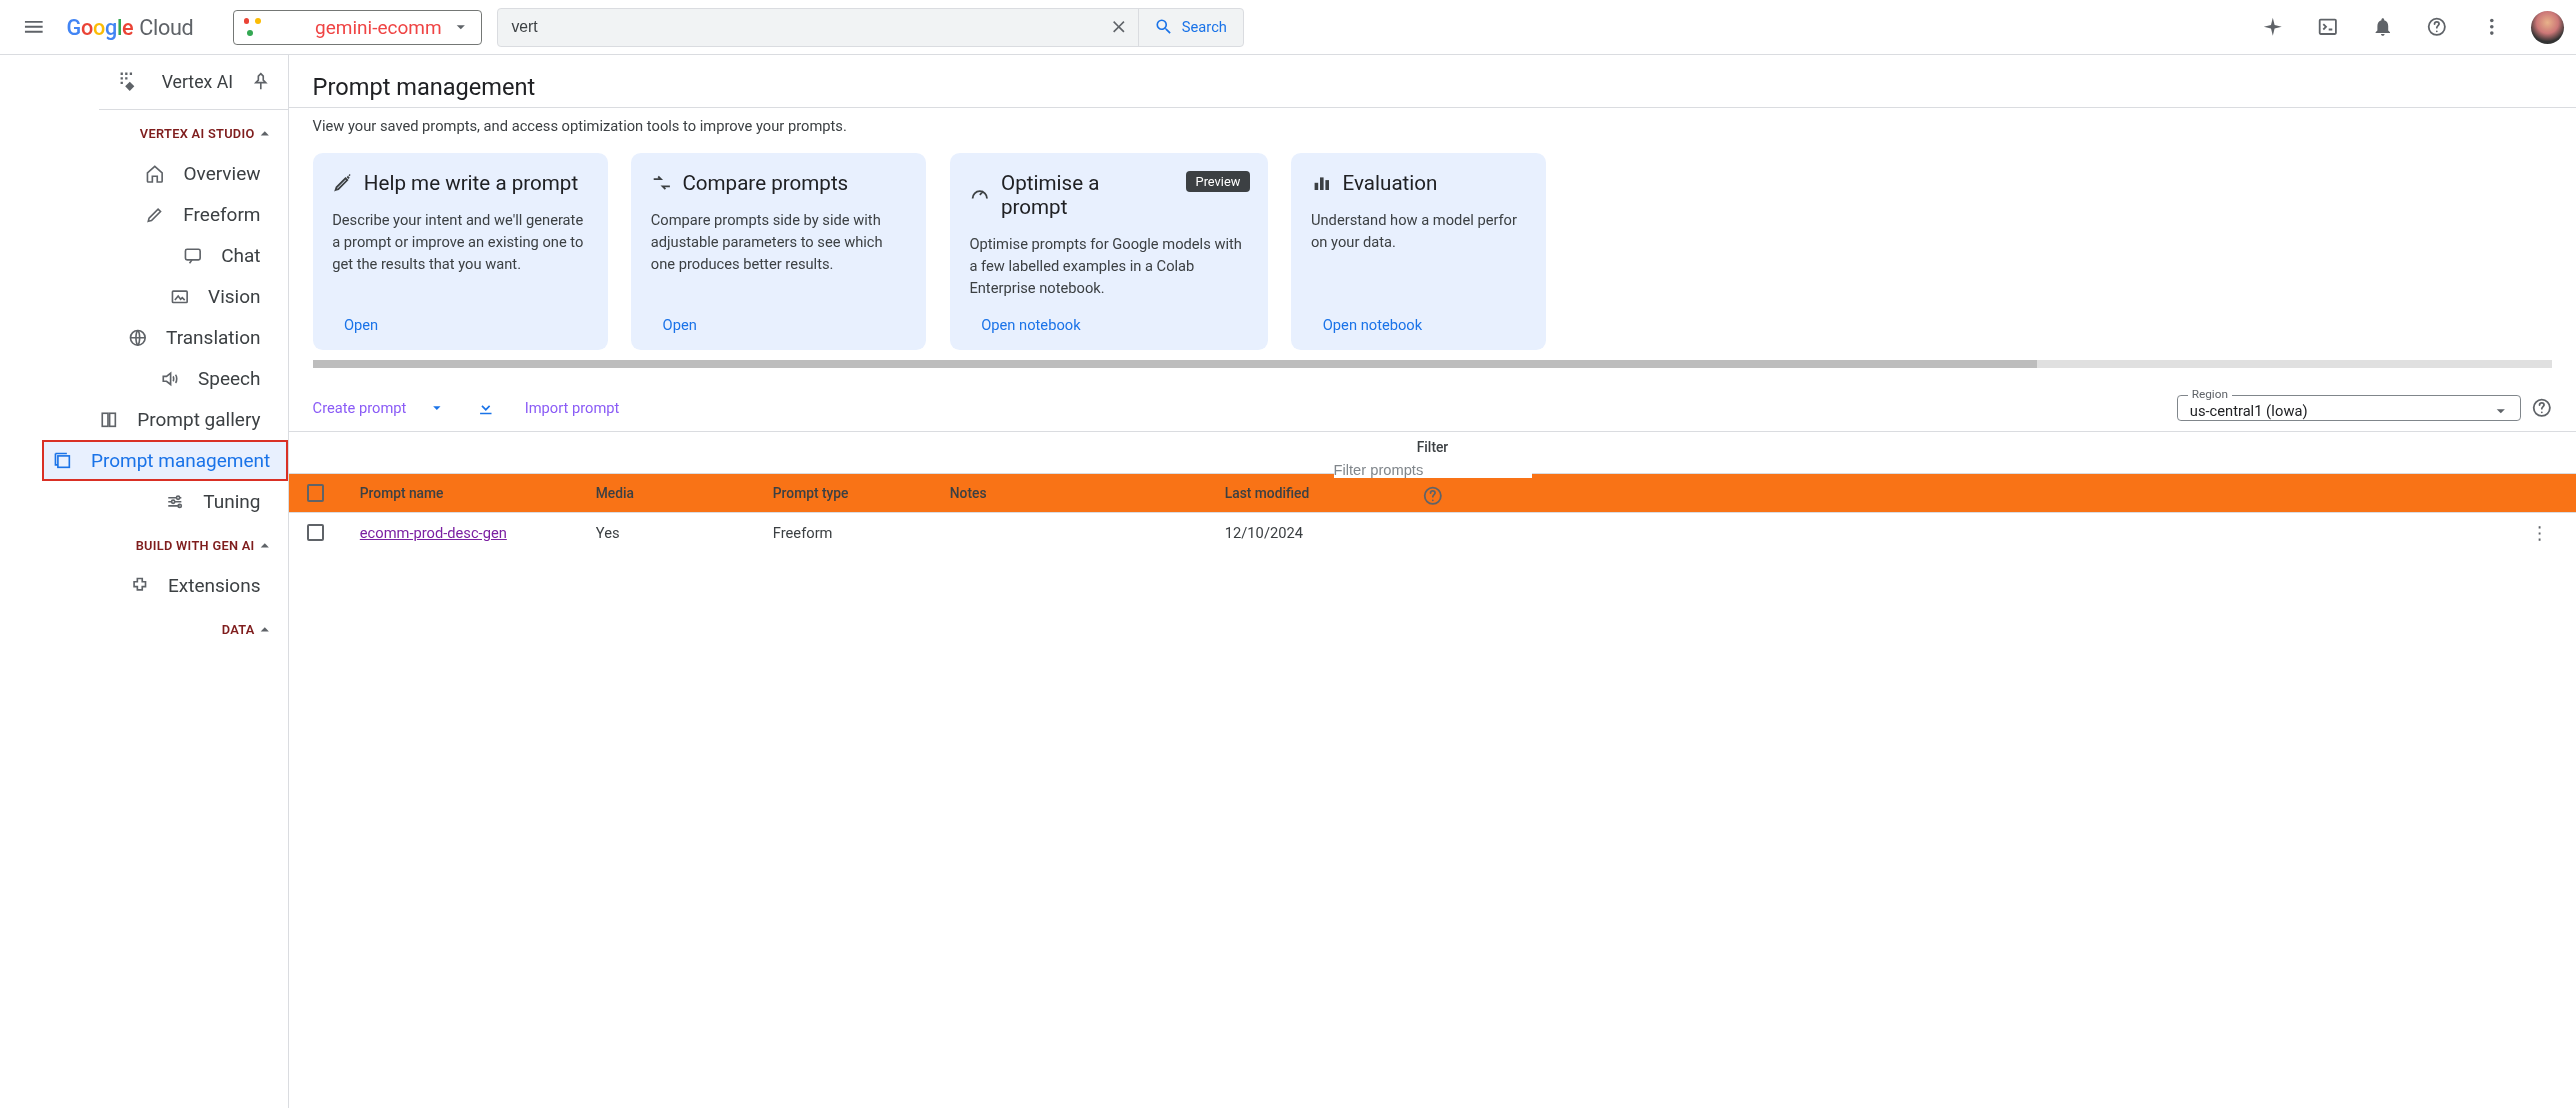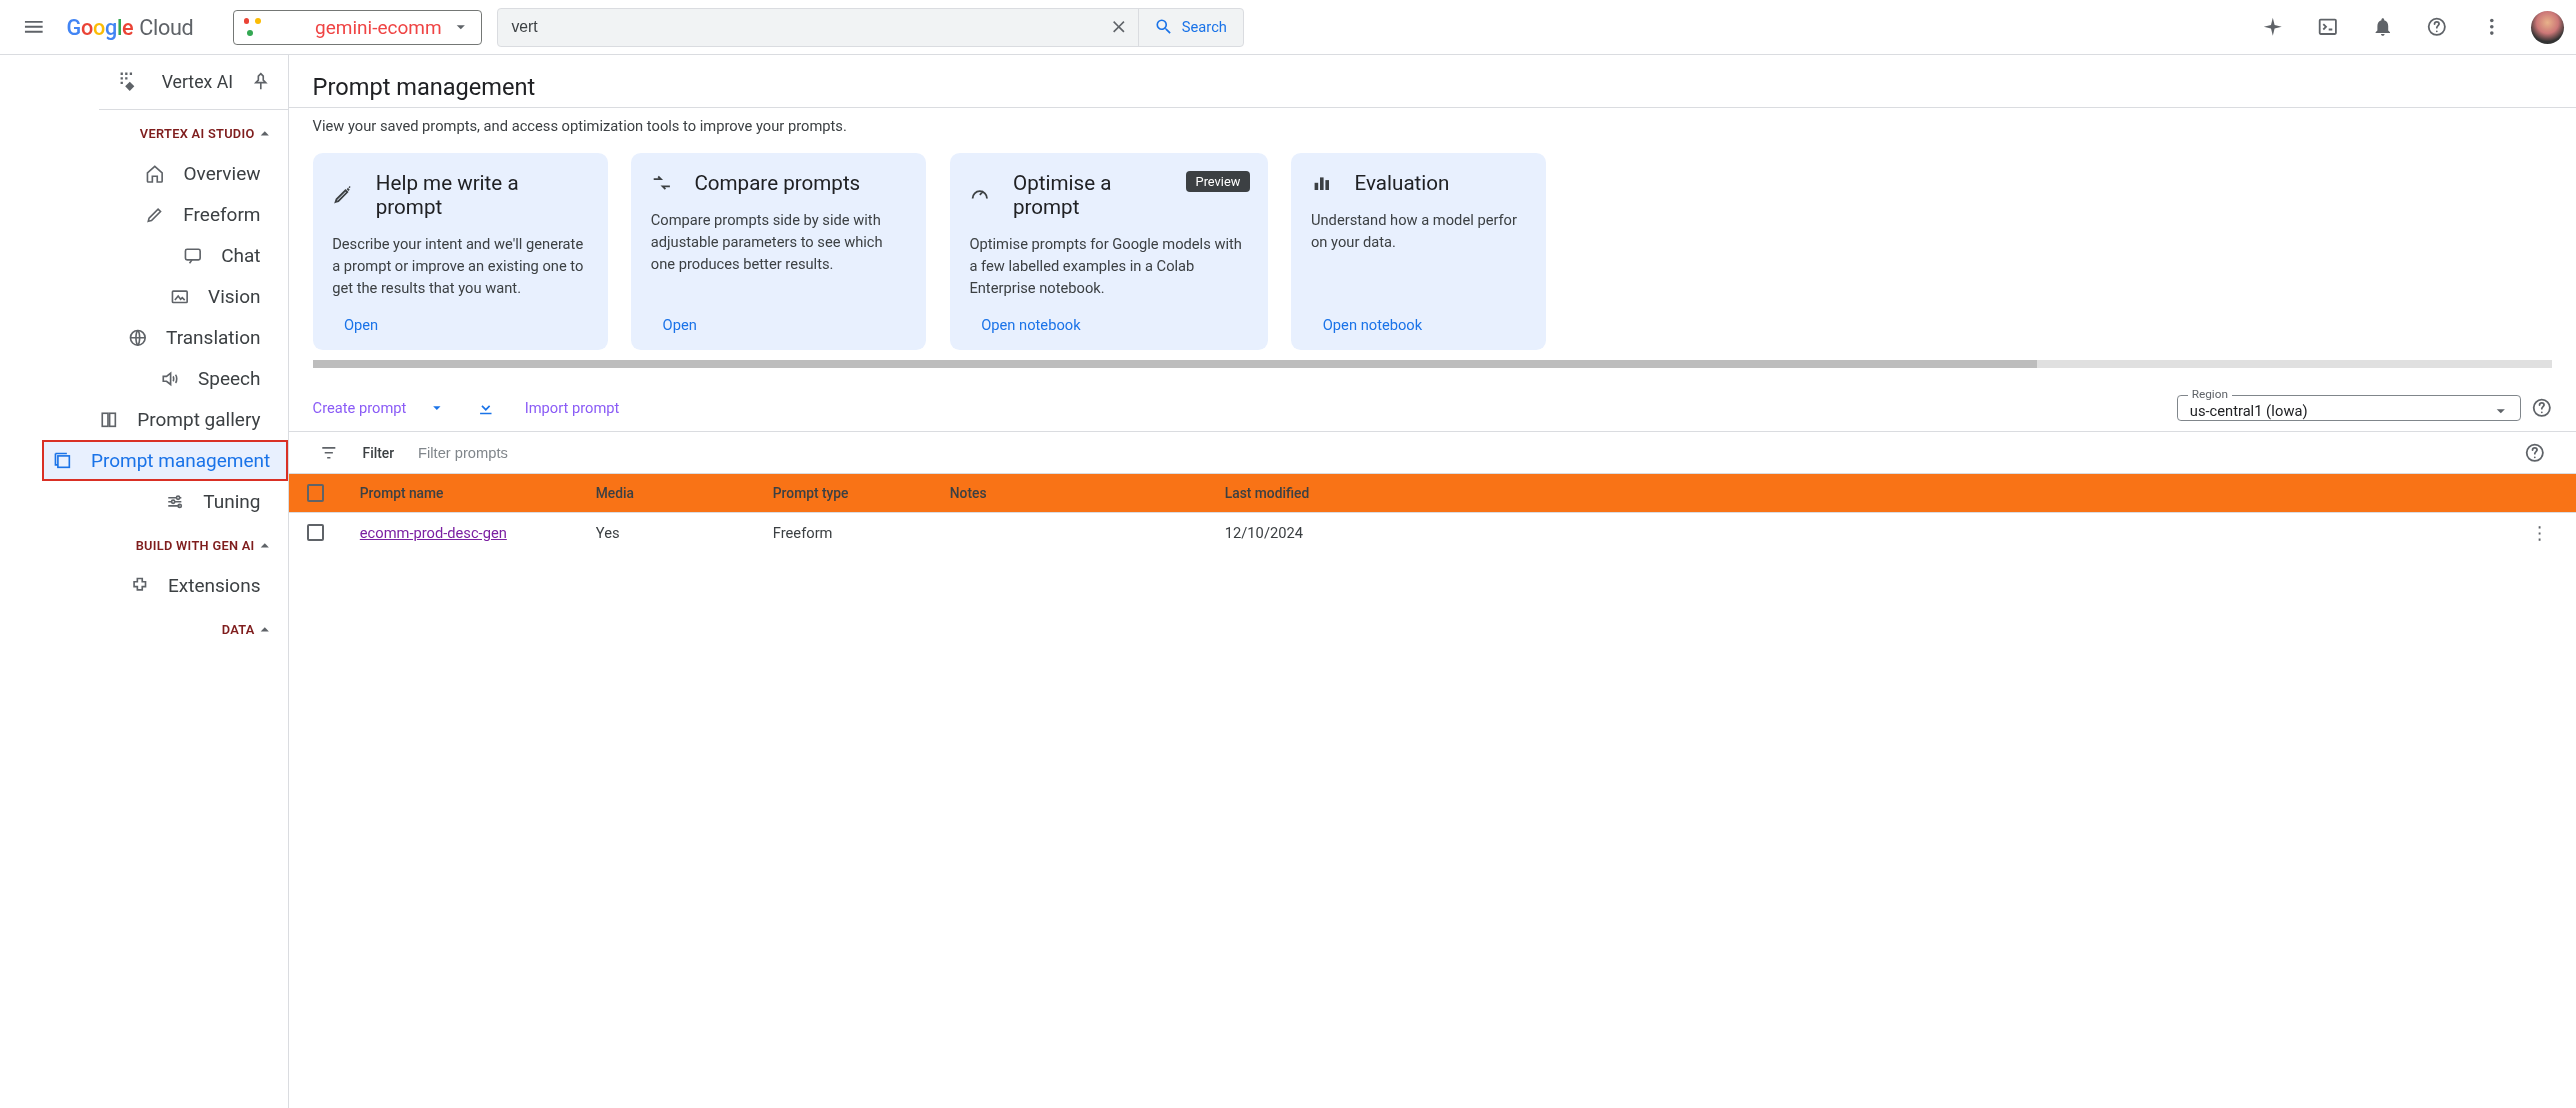--- a/index.html
+++ b/index.html
@@ -43,38 +43,38 @@
 
 
 .main { flex:1; overflow:auto; padding: 0 0 19.6px 0; position:relative; }
 .page-head { padding: 17.7px 23.6px 5.9px 23.6px; border-bottom: 0; }
 .page-head h1 { font-size:23.6px; font-weight:400; color:#202124; }
 .subtitle { padding: 9.8px 23.6px 17.7px 23.6px; font-size:14.7px; color:#3c4043; }
 .divider { border-bottom:1px solid #dadce0; margin-bottom:0; }
 .cards-row { display:flex; gap:23.6px; padding: 0 0 0 23.6px; overflow-x:hidden; }
 .card { background:#e8f0fe; border-radius:9.8px; padding:17.7px 19.6px 15.7px 19.6px; width: 295px; flex-shrink:0; display:flex; flex-direction:column; position:relative; }
 .card.wide { width: 318px; }
-.card h3 { display:flex; align-items:center; gap:22px; font-size:20.6px; font-weight:400; color:#202124; margin-bottom:13.8px; }
+.card h3 { display:flex; align-items:center; gap:10px; font-size:20.6px; font-weight:400; color:#202124; margin-bottom:13.8px; }
 .card h3 .cicon { width:21.6px; height:21.6px; color:#3c4043; flex-shrink:0; }
 .card .body { font-size:14.7px; color:#3c4043; line-height:1.5; flex:1; }
 .card .link { color:#1a73e8; font-size:14.7px; margin-top:17.7px; cursor:pointer; padding-left:11.8px; }
 .badge { position:absolute; top:17.7px; right:17.7px; background:#3c4043; color:#fff; font-size:12.8px; padding:2.9px 9.8px; border-radius:3.9px; }
 .cards-scroll { height:7.9px; background:#e0e0e0; margin: 9.8px 23.6px 0 23.6px; position:relative; }
 .cards-scroll .thumb { position:absolute; left:0; top:0; height:7.9px; width:77%; background:#bdbdbd; }
 
 .action-row { display:flex; align-items:center; padding: 27.5px 23.6px 9.8px 23.6px; gap: 29.5px; }
 .link-btn { color:#8b5cf6; font-size:14.7px; cursor:pointer; display:flex; align-items:center; gap:22px; }
 .dl-icon { color:#1a73e8; cursor:pointer; }
 .region-wrap { margin-left:auto; position:relative; display:flex; align-items:center; gap:9.8px; }
 .region-field { border:1px solid #80868b; border-radius:3.9px; height:26px; min-width:344px; padding: 0 35px 0 11.8px; display:flex; align-items:flex-end; font-size:14.7px; position:relative; cursor:pointer; }
 .region-field .label { position:absolute; top:-8.8px; left:9.8px; background:#fff; padding:0 3.9px; font-size:11.8px; color:#5f6368; }
 .region-field .caret { position:absolute; right:9.8px; }
 .help-circ { width:21.6px; height:21.6px; color:#5f6368; cursor:pointer; }
 
-.filter-bar { border-top:1px solid #dadce0; border-bottom:1px solid #dadce0; height:43px; display:flex; align-items:center; padding:0 30px; gap:24px; }
+.filter-bar { border-top:1px solid #dadce0; border-bottom:1px solid #dadce0; height:43px; display:flex; align-items:center; padding:0 30px; gap:7px;flex-direction:column; }
 .filter-bar .flabel { font-weight:500; font-size:13.8px; color:#3c4043; }
 .filter-bar input { border:none; outline:none; font-size:14.7px; flex:1; color:#3c4043; }
 .filter-bar input::placeholder { color:#80868b; }
 
 .table { width:100%; }
 .table .thead, .table .trow { display:grid; grid-template-columns: 59px 236px 177px 177px 275px 1fr 49px; align-items:center; padding: 0 11.8px; height:39px; }
 .table .thead { background:#f97316; border-bottom:1px solid #dadce0; font-weight:500; color:#3c4043; font-size:13.8px; }
 .table .trow { font-size:14.7px; color:#3c4043; }
 .table .plink { color:#7b1fa2; text-decoration:underline; cursor:pointer; }
 .chk { width:17.7px; height:17.7px; border:2px solid #5f6368; border-radius:2px; cursor:pointer; margin-left:5.9px; }

